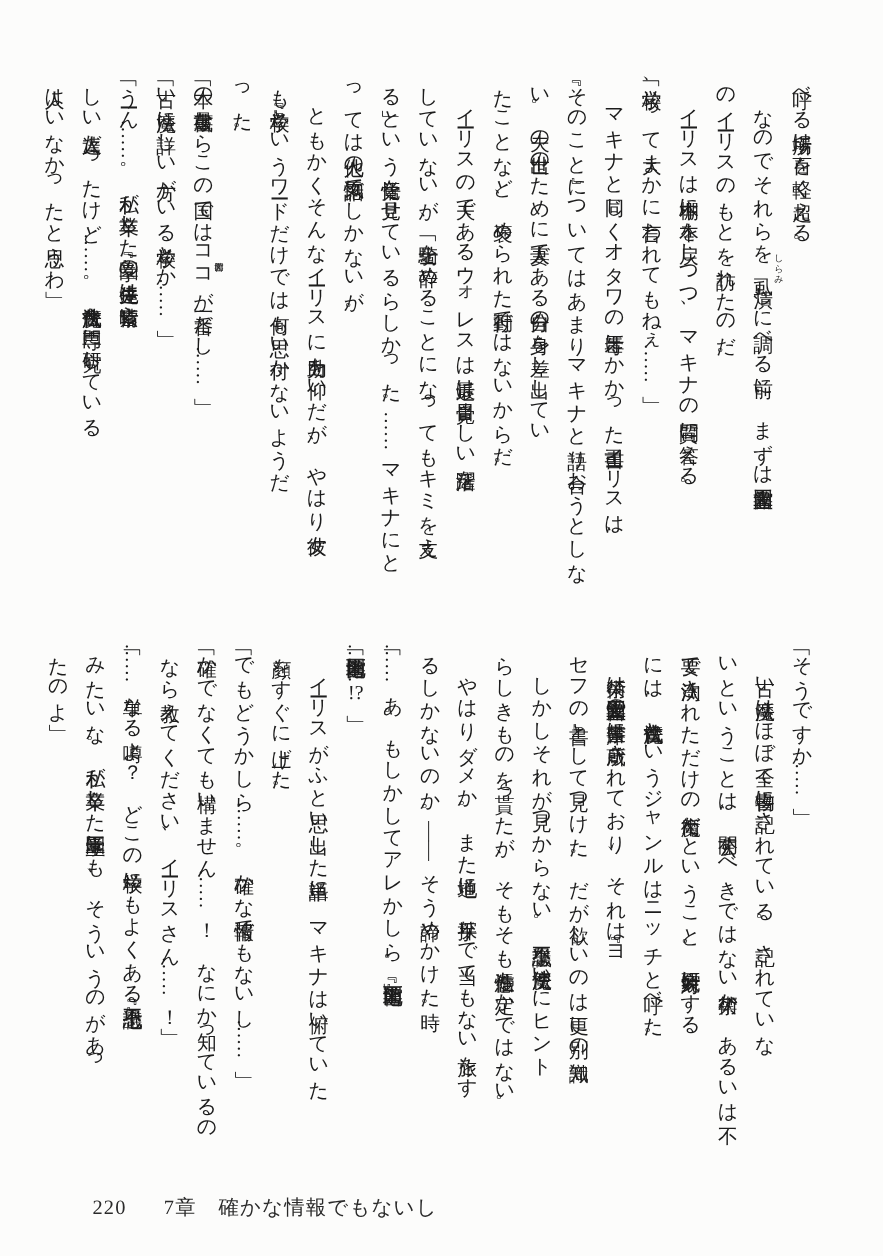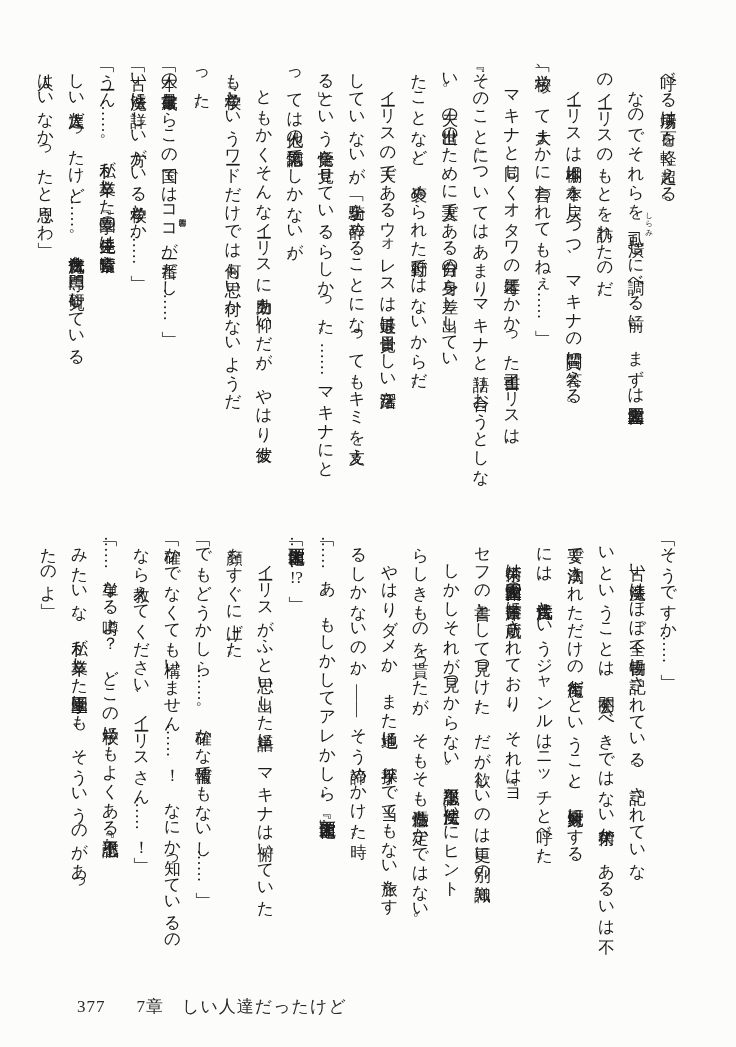--- a/index.html
+++ b/index.html
@@ -106,14 +106,14 @@
     <p class="line">顔をすぐに上げた。</p>
     <p class="line">「でもどうかしら……。確かな情報でもないし……」</p>
     <p class="line">「確かでなくても構いません……！　なにか知っているの</p>
     <p class="line">なら教えてください、イーリスさん……！」</p>
     <p class="line">「……単なる噂よ？　どこの学校にもよくある『七不思議』</p>
     <p class="line">みたいな。私が卒業した王立学園にも、そういうのがあっ</p>
     <p class="line">たのよ」</p>
   </div>
 
 <div class="footer">
-  <span>377</span><span class="chapter">7章　しい人達だったけど</span>
+  <span>220</span><span class="chapter">7章　確かな情報でもないし</span>
 </div>
 
 </body></html>

